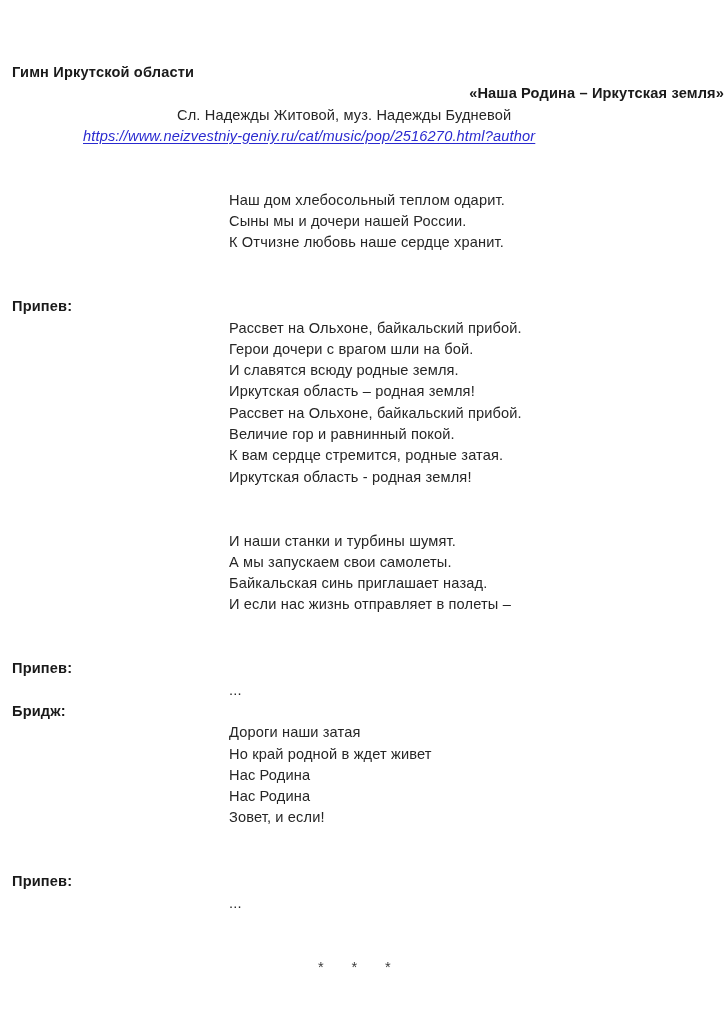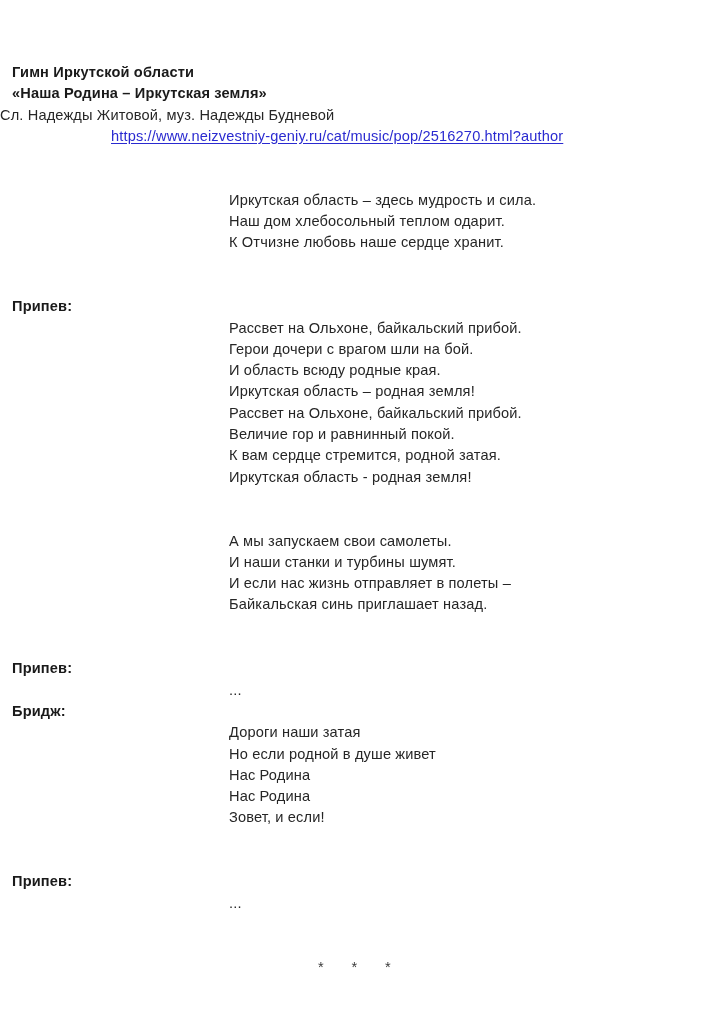--- a/index.html
+++ b/index.html
@@ -38,23 +38,23 @@
   }
   .line.bold {
     font-weight: bold;
     color: #1a1a1a;
     padding-left: 12px;
   }
   .line.blank {
     color: transparent;
   }
   .indent-title-1 { padding-left: 229px; }
-  .indent-title-2 { padding-left: 220px; }
-  .indent-credit  { }
-  .indent-url     { padding-left: 111px; }
+  .indent-title-2 { padding-left: 220px; text-align: right; }
+  .indent-credit  { padding-left: 177px; }
+  .indent-url     { padding-left: 83px; font-style: italic; }
   .indent-lyric   { padding-left: 229px; }
   .url {
     color: #2a2ad0;
     text-decoration: underline;
     text-underline-offset: 1.5px;
   }
   .stars {
     padding-left: 318px;
     font-size: 14.6px;
     line-height: 21.3px;
@@ -71,53 +71,53 @@
   <div class="doc-body">
 
     <div class="line bold indent-title-1">Гимн Иркутской области</div>
     <div class="line bold indent-title-2">«Наша Родина – Иркутская земля»</div>
     <div class="line indent-credit">Сл. Надежды Житовой, муз. Надежды Будневой</div>
     <div class="line indent-url"><span class="url">https://www.neizvestniy-geniy.ru/cat/music/pop/2516270.html?author</span></div>
 
     <div class="line blank">&nbsp;</div>
     <div class="line blank">&nbsp;</div>
 
-    <div class="line indent-lyric">Иркутская область – здесь мудрость и сила.</div>
     <div class="line indent-lyric">Наш дом хлебосольный теплом одарит.</div>
+    <div class="line indent-lyric">Сыны мы и дочери нашей России.</div>
     <div class="line indent-lyric">К Отчизне любовь наше сердце хранит.</div>
 
     <div class="line blank">&nbsp;</div>
     <div class="line blank">&nbsp;</div>
 
     <div class="line bold indent-lyric">Припев:</div>
     <div class="line indent-lyric">Рассвет на Ольхоне, байкальский прибой.</div>
     <div class="line indent-lyric">Герои дочери с врагом шли на бой.</div>
-    <div class="line indent-lyric">И область всюду родные края.</div>
+    <div class="line indent-lyric">И славятся всюду родные земля.</div>
     <div class="line indent-lyric">Иркутская область – родная земля!</div>
     <div class="line indent-lyric">Рассвет на Ольхоне, байкальский прибой.</div>
     <div class="line indent-lyric">Величие гор и равнинный покой.</div>
-    <div class="line indent-lyric">К вам сердце стремится, родной затая.</div>
+    <div class="line indent-lyric">К вам сердце стремится, родные затая.</div>
     <div class="line indent-lyric">Иркутская область - родная земля!</div>
 
     <div class="line blank">&nbsp;</div>
     <div class="line blank">&nbsp;</div>
 
+    <div class="line indent-lyric">И наши станки и турбины шумят.</div>
     <div class="line indent-lyric">А мы запускаем свои самолеты.</div>
-    <div class="line indent-lyric">И наши станки и турбины шумят.</div>
+    <div class="line indent-lyric">Байкальская синь приглашает назад.</div>
     <div class="line indent-lyric">И если нас жизнь отправляет в полеты –</div>
-    <div class="line indent-lyric">Байкальская синь приглашает назад.</div>
 
     <div class="line blank">&nbsp;</div>
     <div class="line blank">&nbsp;</div>
 
     <div class="line bold indent-lyric">Припев:</div>
     <div class="line indent-lyric">...</div>
     <div class="line bold indent-lyric">Бридж:</div>
     <div class="line indent-lyric">Дороги наши затая</div>
-    <div class="line indent-lyric">Но если родной в душе живет</div>
+    <div class="line indent-lyric">Но край родной в ждет живет</div>
     <div class="line indent-lyric">Нас Родина</div>
     <div class="line indent-lyric">Нас Родина</div>
     <div class="line indent-lyric">Зовет, и если!</div>
 
     <div class="line blank">&nbsp;</div>
     <div class="line blank">&nbsp;</div>
 
     <div class="line bold indent-lyric">Припев:</div>
     <div class="line indent-lyric">...</div>
 

